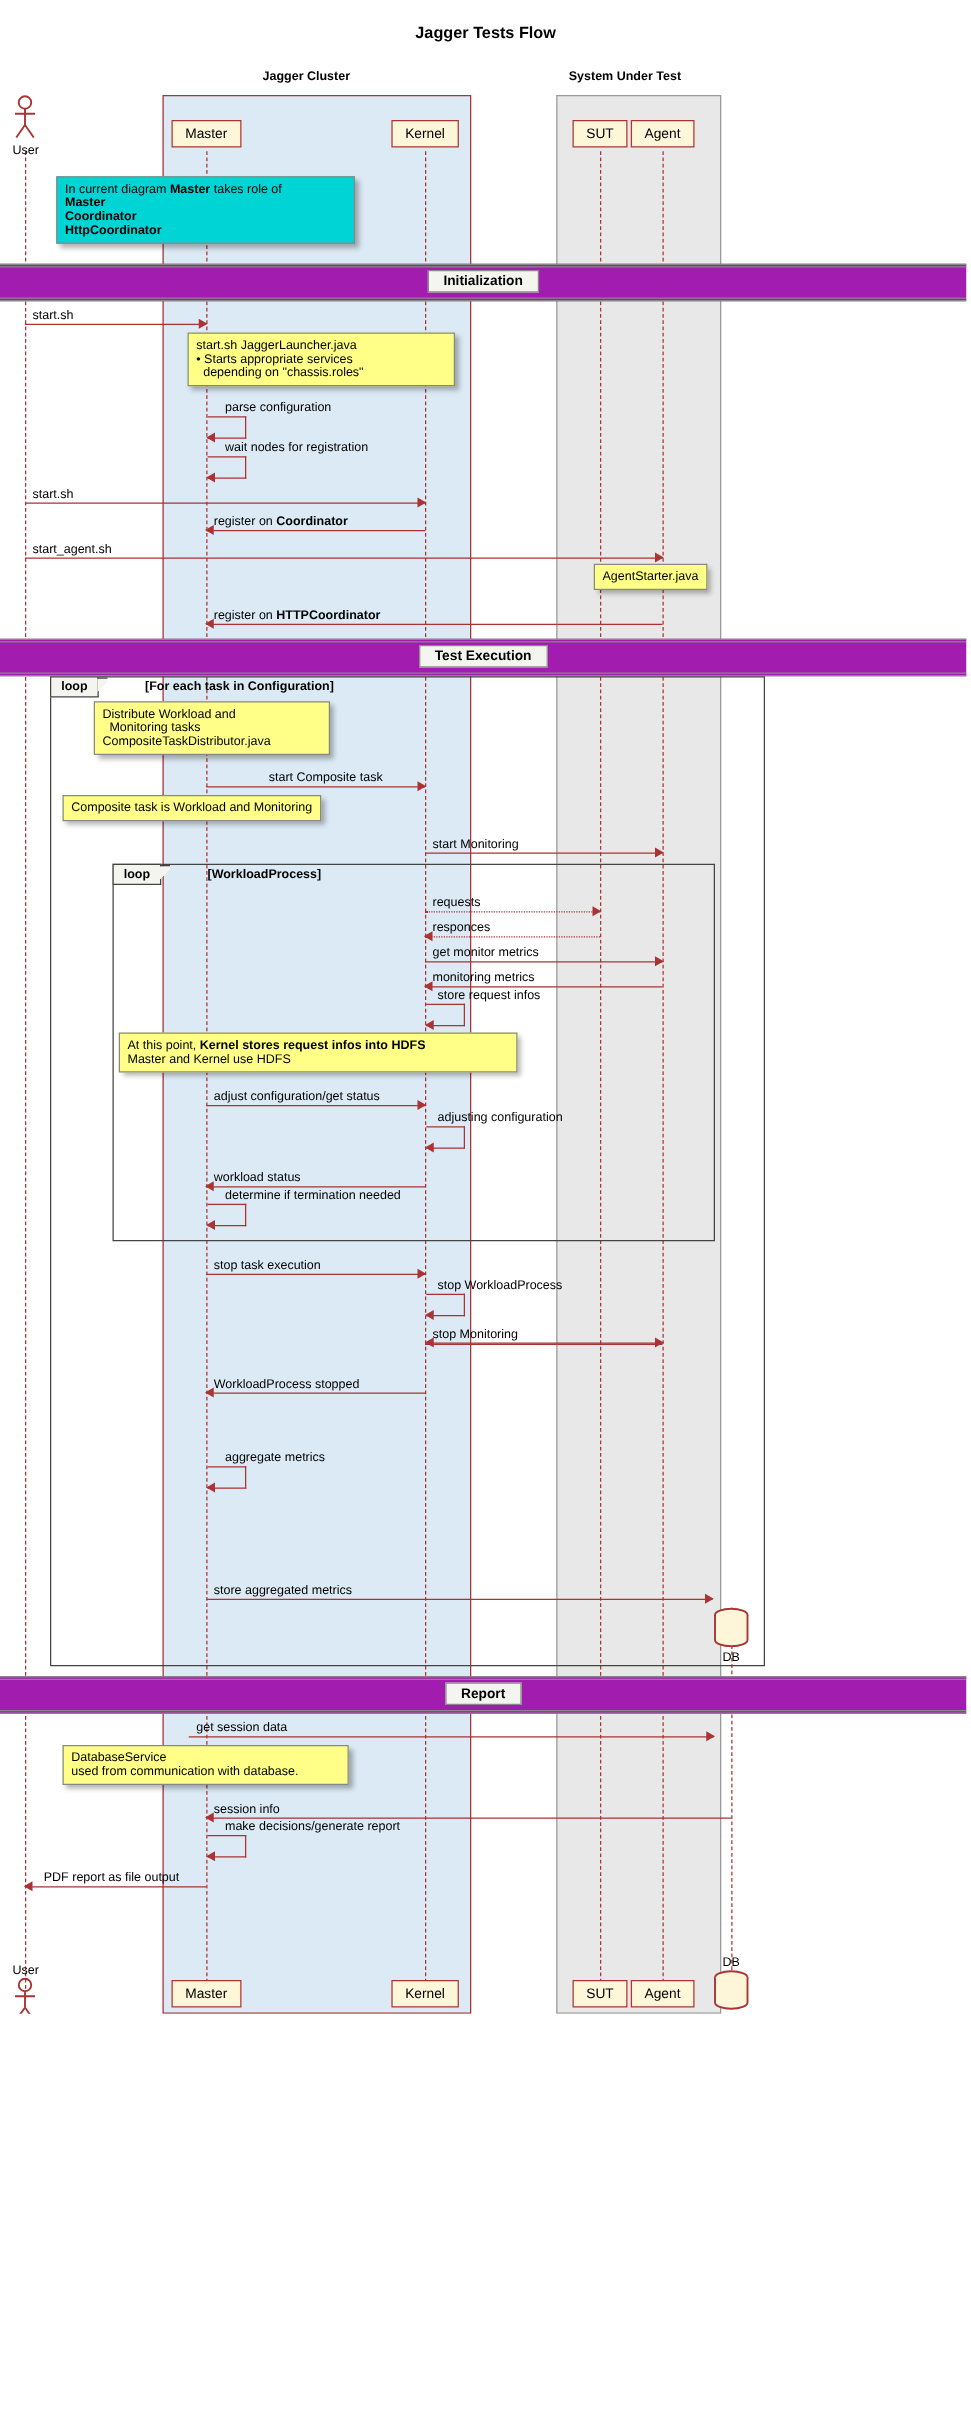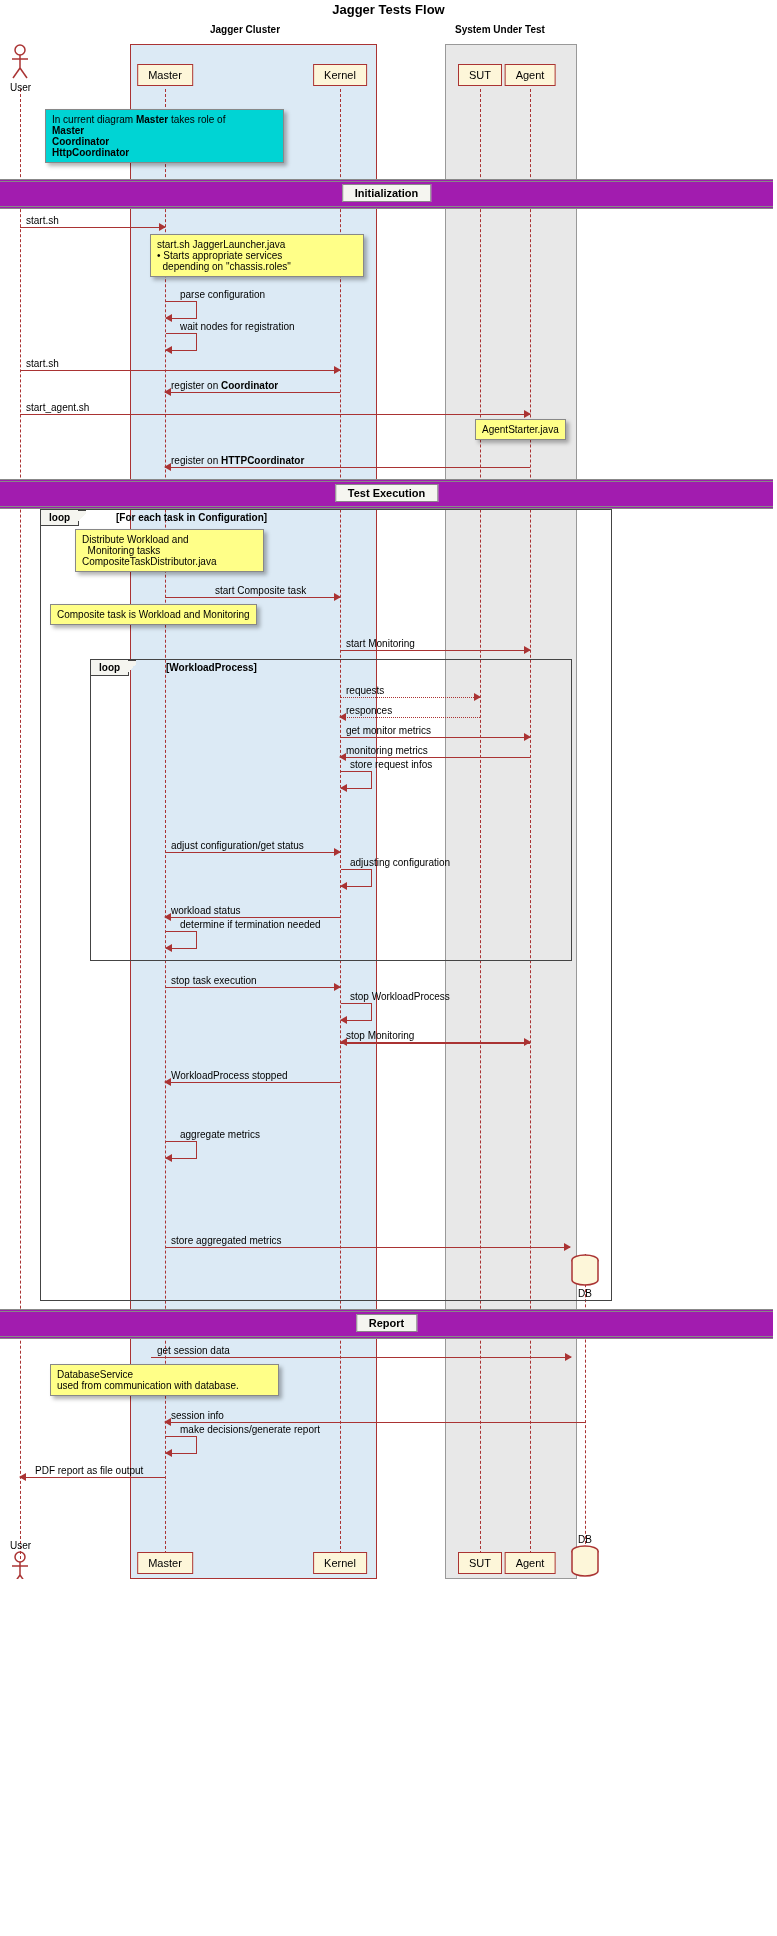--- a/index.html
+++ b/index.html
@@ -1,16 +1,16 @@
 <!DOCTYPE html>
 <html><head>
 <meta charset="utf-8">
 <style>
 body{margin:0;font-family:sans-serif;font-size:11px;background:#fff;width:777px}
-.title{text-align:center;font-weight:bold;font-size:13px;padding:2px}
+.title{text-align:center;font-weight:bold;font-size:13px;padding:18px}
 .canvas{position:relative;height:1560px}
 .box-bg{position:absolute;top:25px;bottom:0}
 .box-jagger{left:130px;width:245px;background:#dceaf5;border:1px solid #a33}
 .box-sut{left:445px;width:130px;background:#e8e8e8;border:1px solid #999}
 .box-label{position:absolute;top:5px;font-weight:bold;font-size:10px}
 .box-label.j{left:210px}.box-label.s{left:455px}
 .lifeline{position:absolute;top:70px;bottom:20px;border-left:1.5px dashed #a33}
 .ll-user{left:20px}.ll-master{left:165px}.ll-kernel{left:340px}.ll-sut{left:480px}.ll-agent{left:530px}.ll-db{left:585px}
 .actor{position:absolute;width:20px;text-align:center}
 .actor svg{stroke:#a33;fill:none;stroke-width:1.5}
@@ -187,20 +187,21 @@
     </div>
 <div class="msg" style="top:725px;left:340px;width:190px">
       <div class="lbl">monitoring metrics</div>
       <div class="line"></div>
       <div class="arr l"></div>
     </div>
 <div class="self-lbl" style="top:740px;left:350px">store request infos</div>
 <div class="self" style="top:752px;left:341px">
       <div class="sarr"></div>
     </div>
+<div class="note" style="top:775px;left:95px;width:305px"><span>At this point, <b>Kernel stores request infos into HDFS</b><br>Master and Kernel use HDFS</span></div>
 <div class="msg" style="top:820px;left:165px;width:175px">
       <div class="lbl">adjust configuration/get status</div>
       <div class="line"></div>
       <div class="arr r"></div>
     </div>
 <div class="self-lbl" style="top:838px;left:350px">adjusting configuration</div>
 <div class="self" style="top:850px;left:341px">
       <div class="sarr"></div>
     </div>
 <div class="msg" style="top:885px;left:165px;width:175px">

